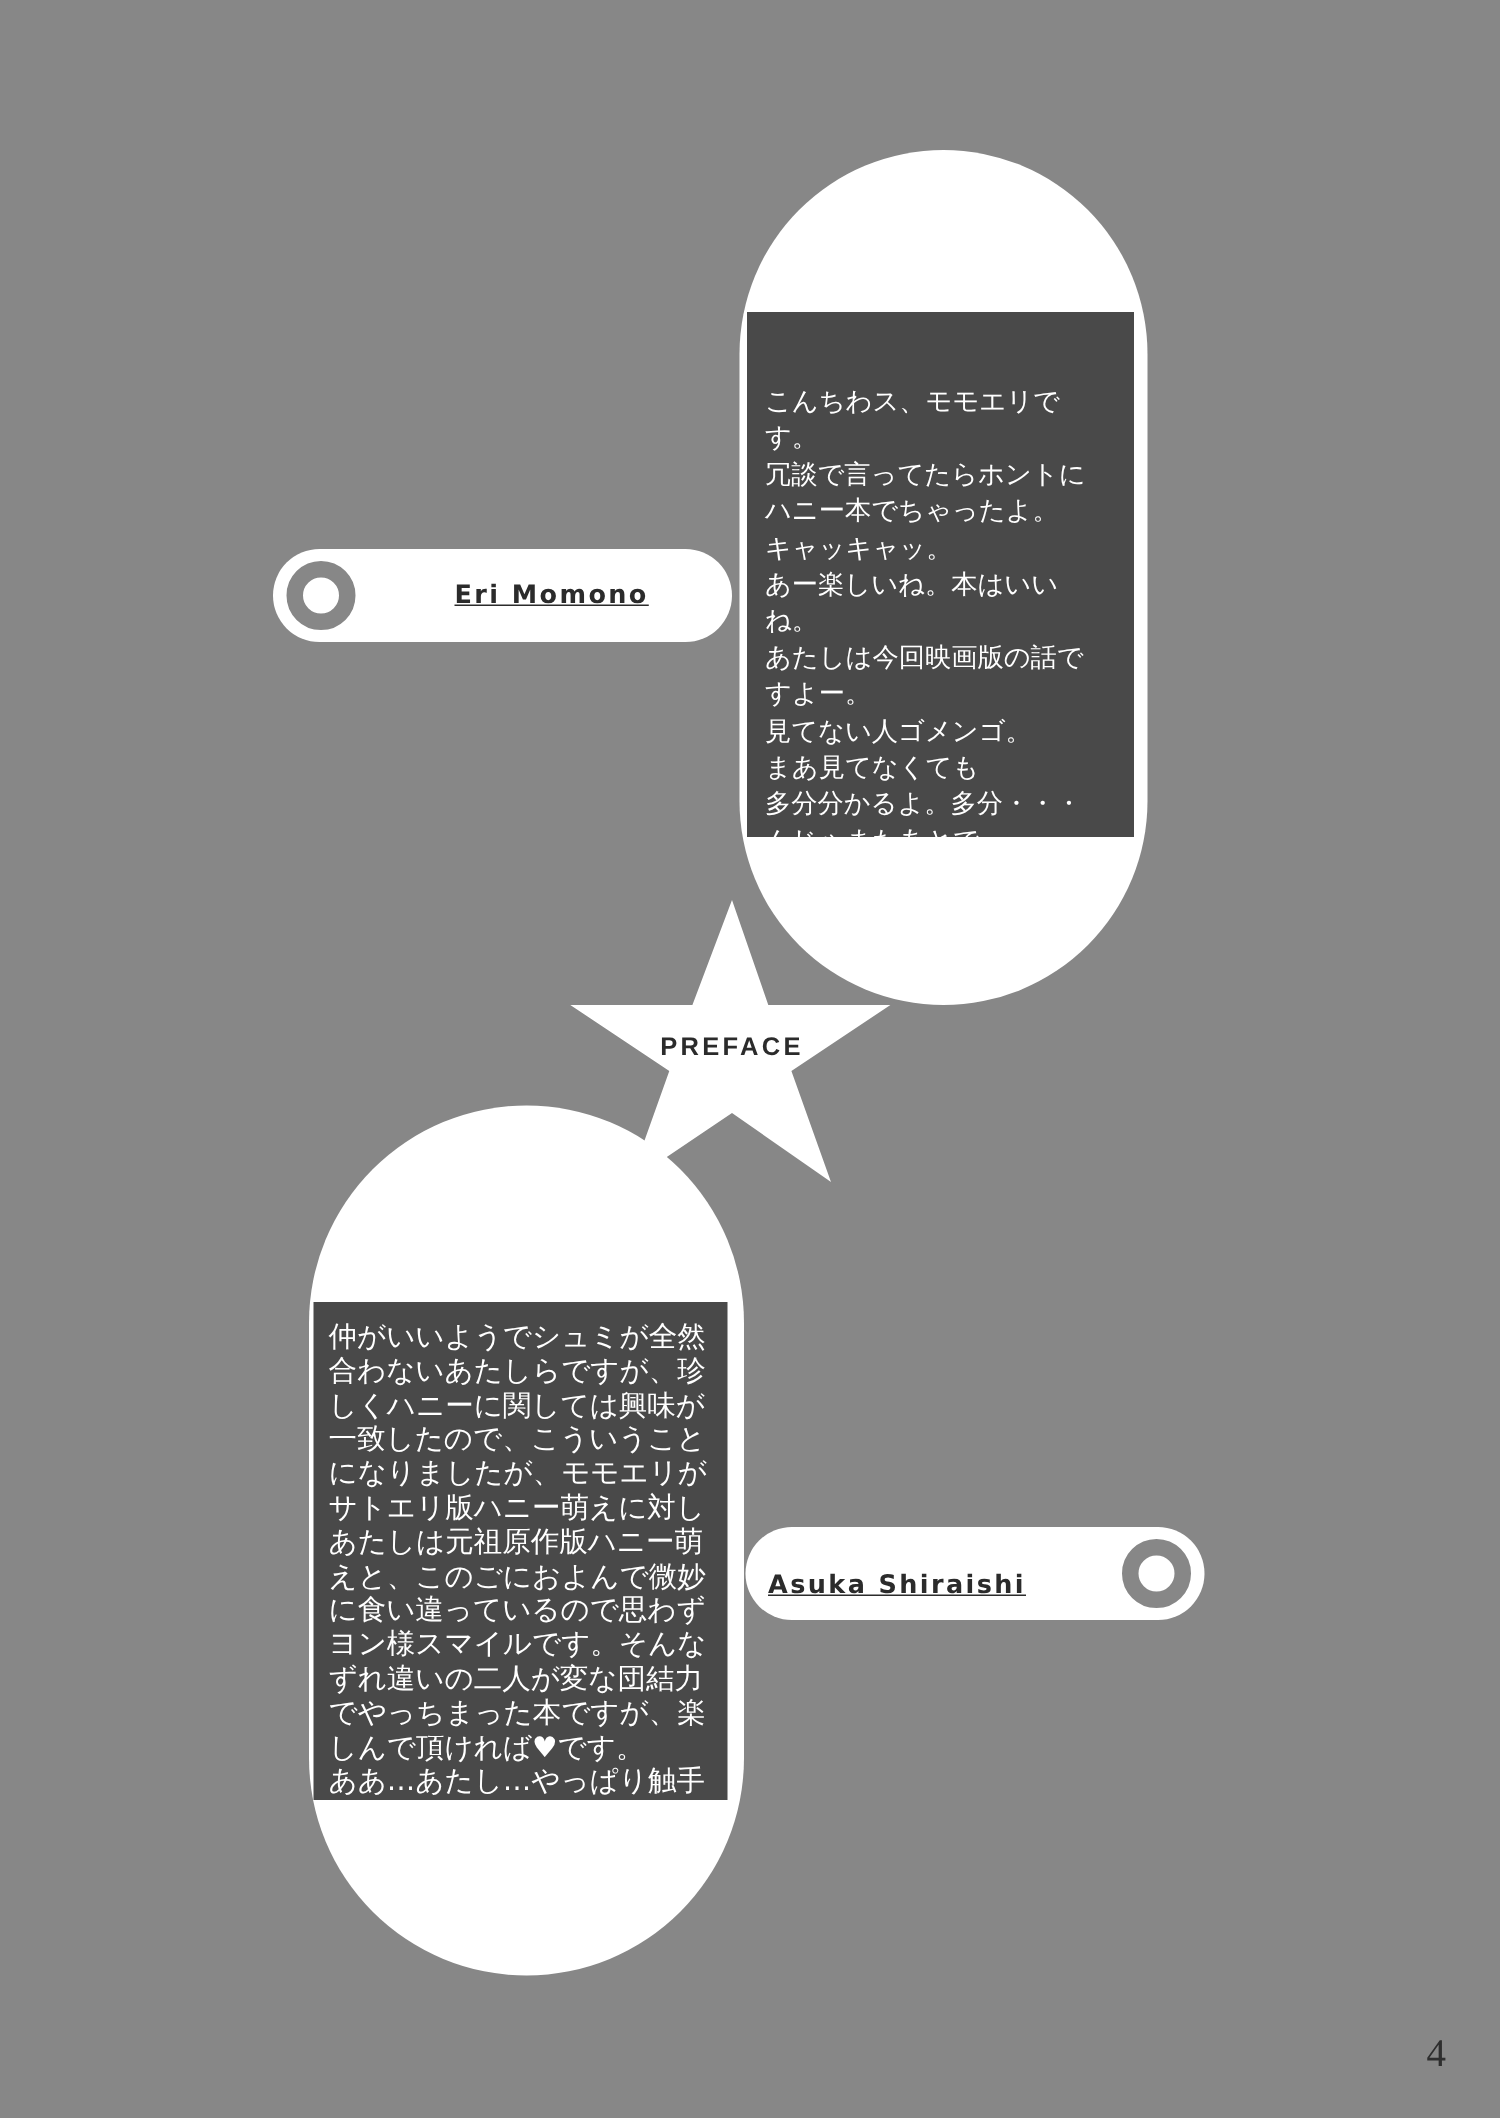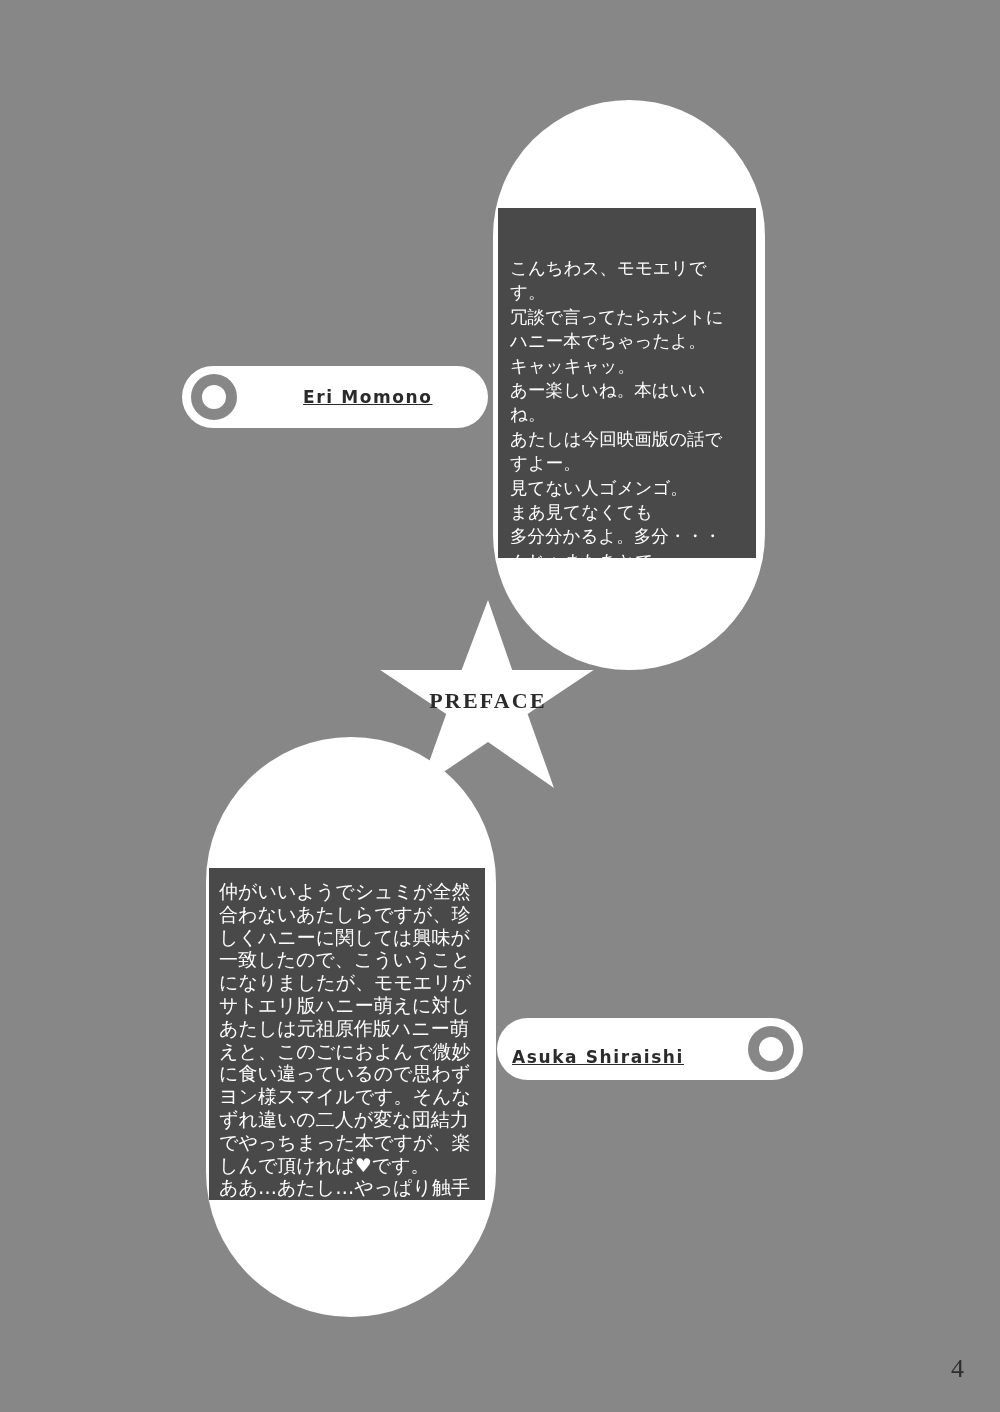--- a/index.html
+++ b/index.html
@@ -132,24 +132,24 @@
       1% 35%, 38% 35%
     );
   }
   #preface-label {
     position: absolute;
     left: 0;
     top: 88px;
     width: 100%;
     text-align: center;
     color: #2b2b2b;
-    font-size: 22px;
+    font-size: 17px;
     font-weight: bold;
     letter-spacing: 2.2px;
-    font-family: Liberation Serif, serif;
+    font-family: Liberation Sans, sans-serif;
   }
 
   
   #page-number {
     position: absolute;
     right: 36px;
     bottom: 28px;
     color: #2e2e2e;
     font-size: 26px;
     font-family: "Liberation Serif", serif;

